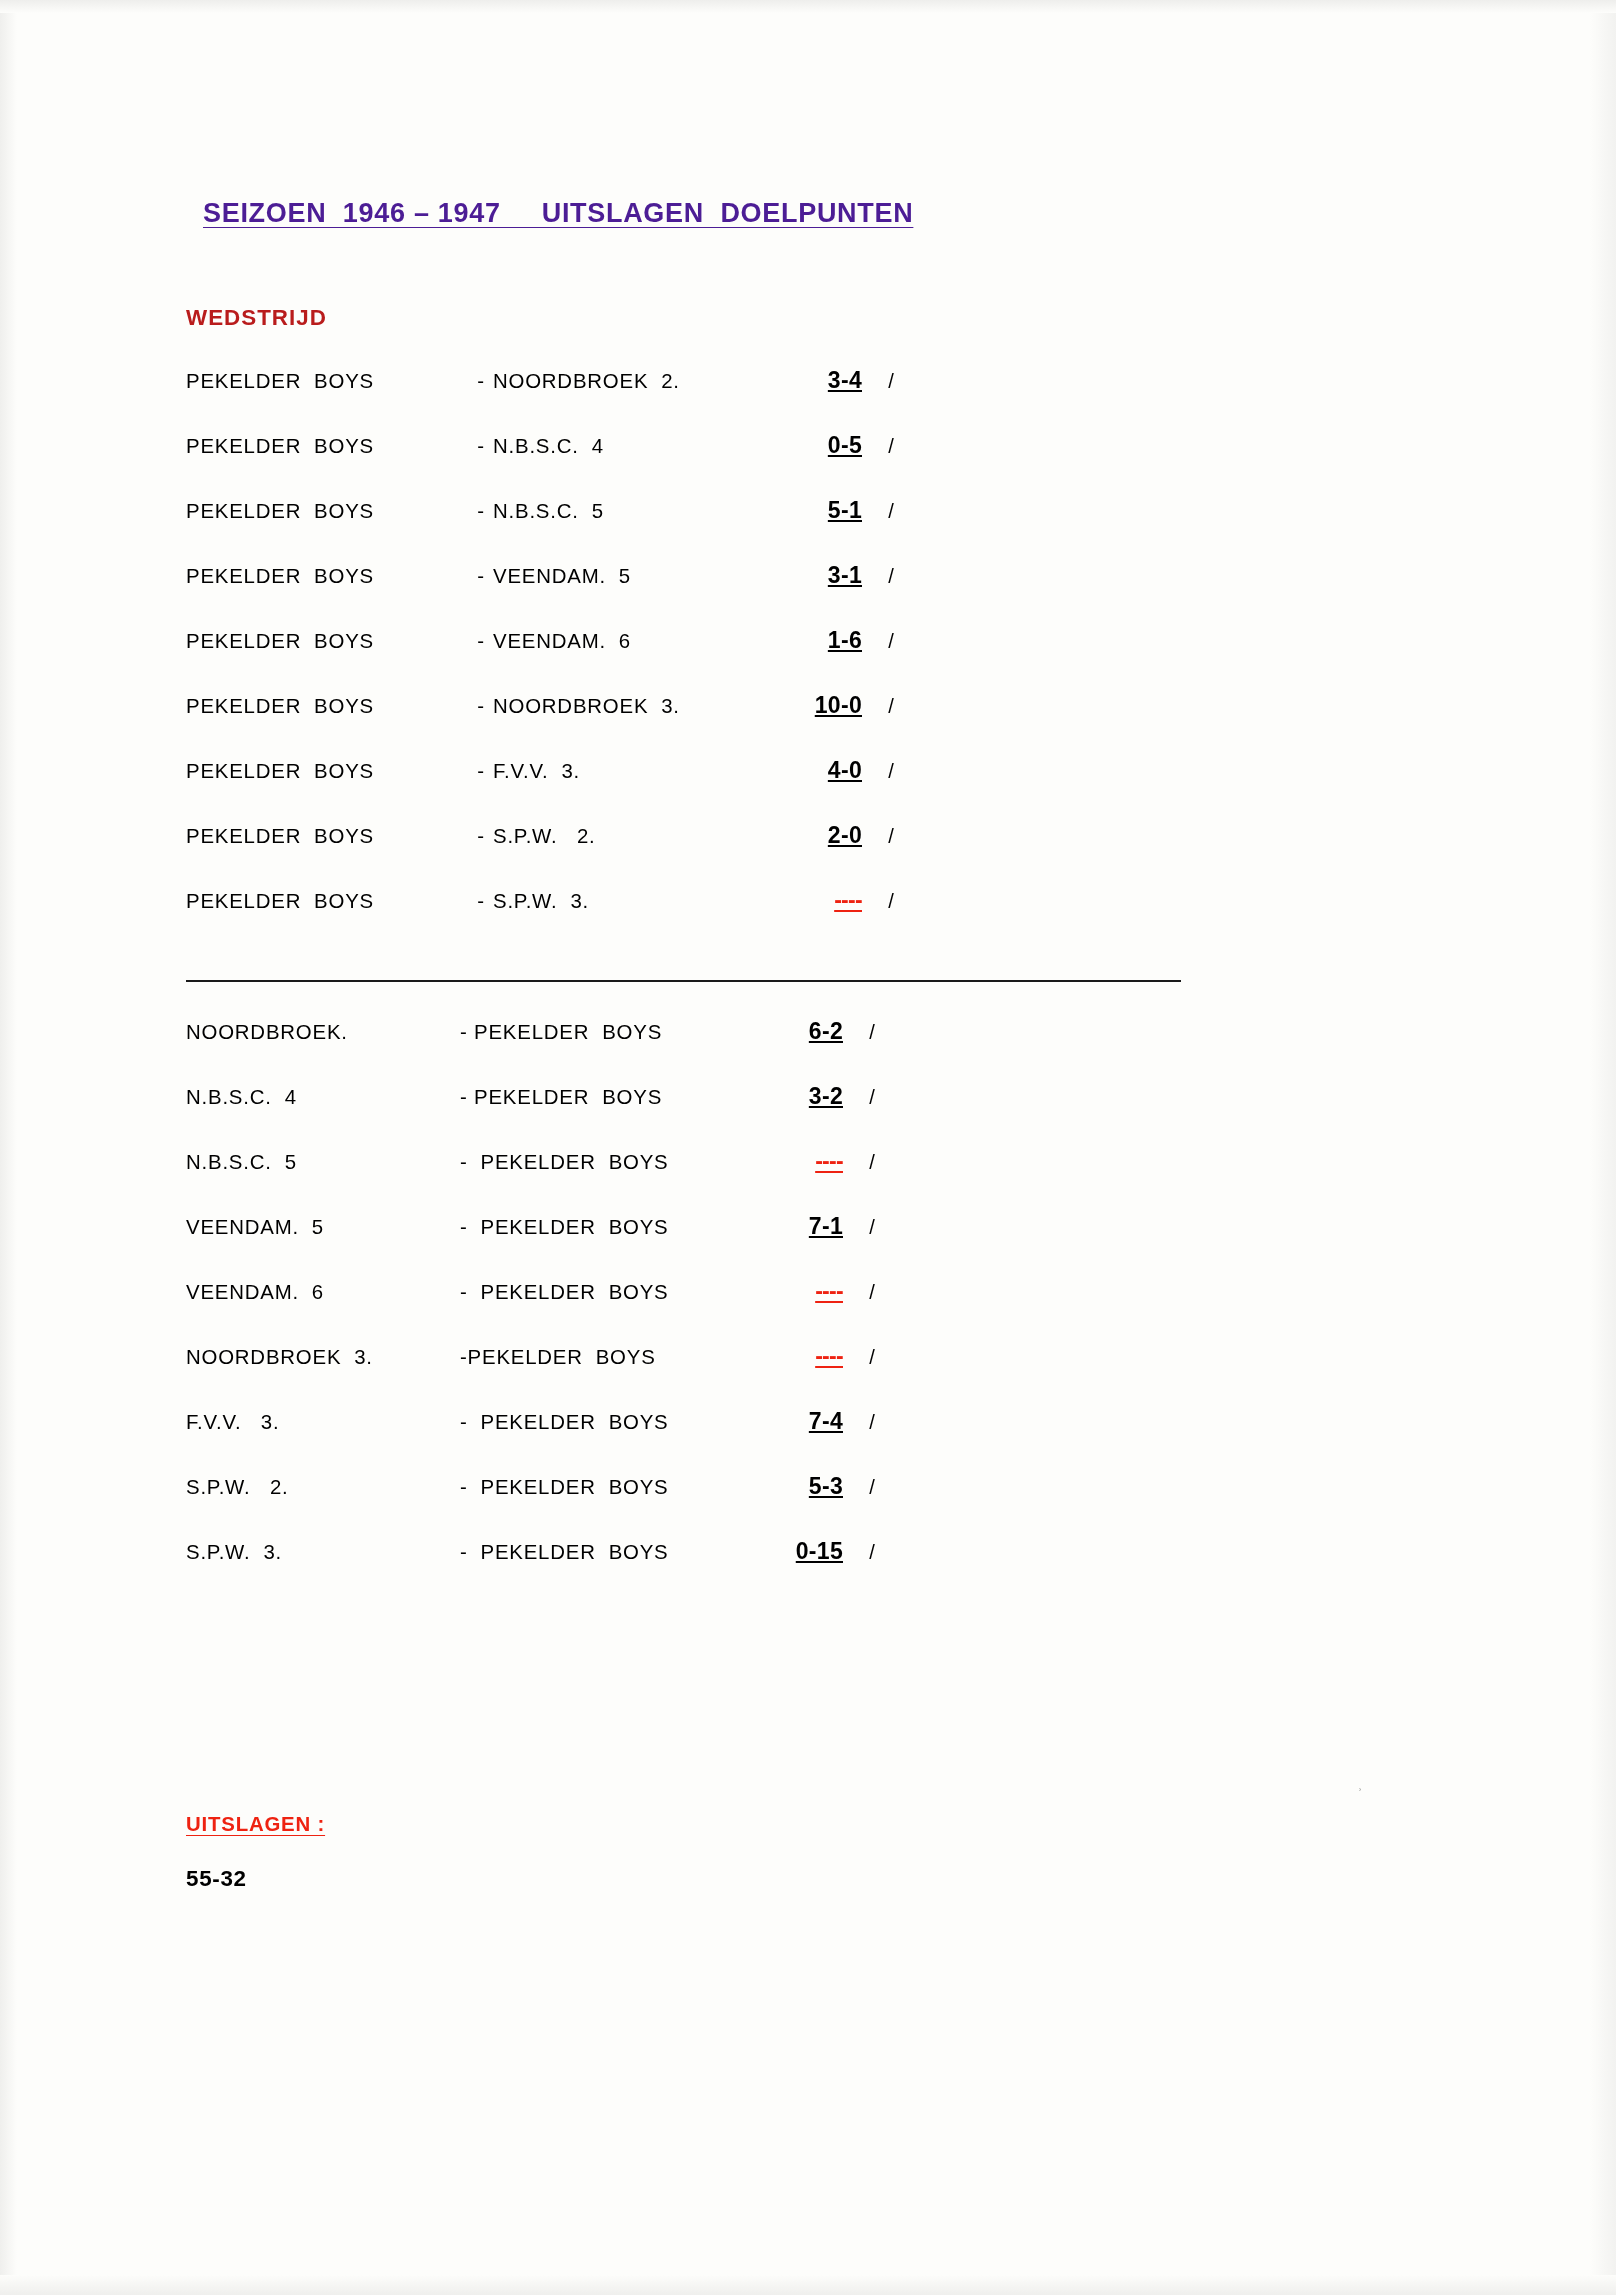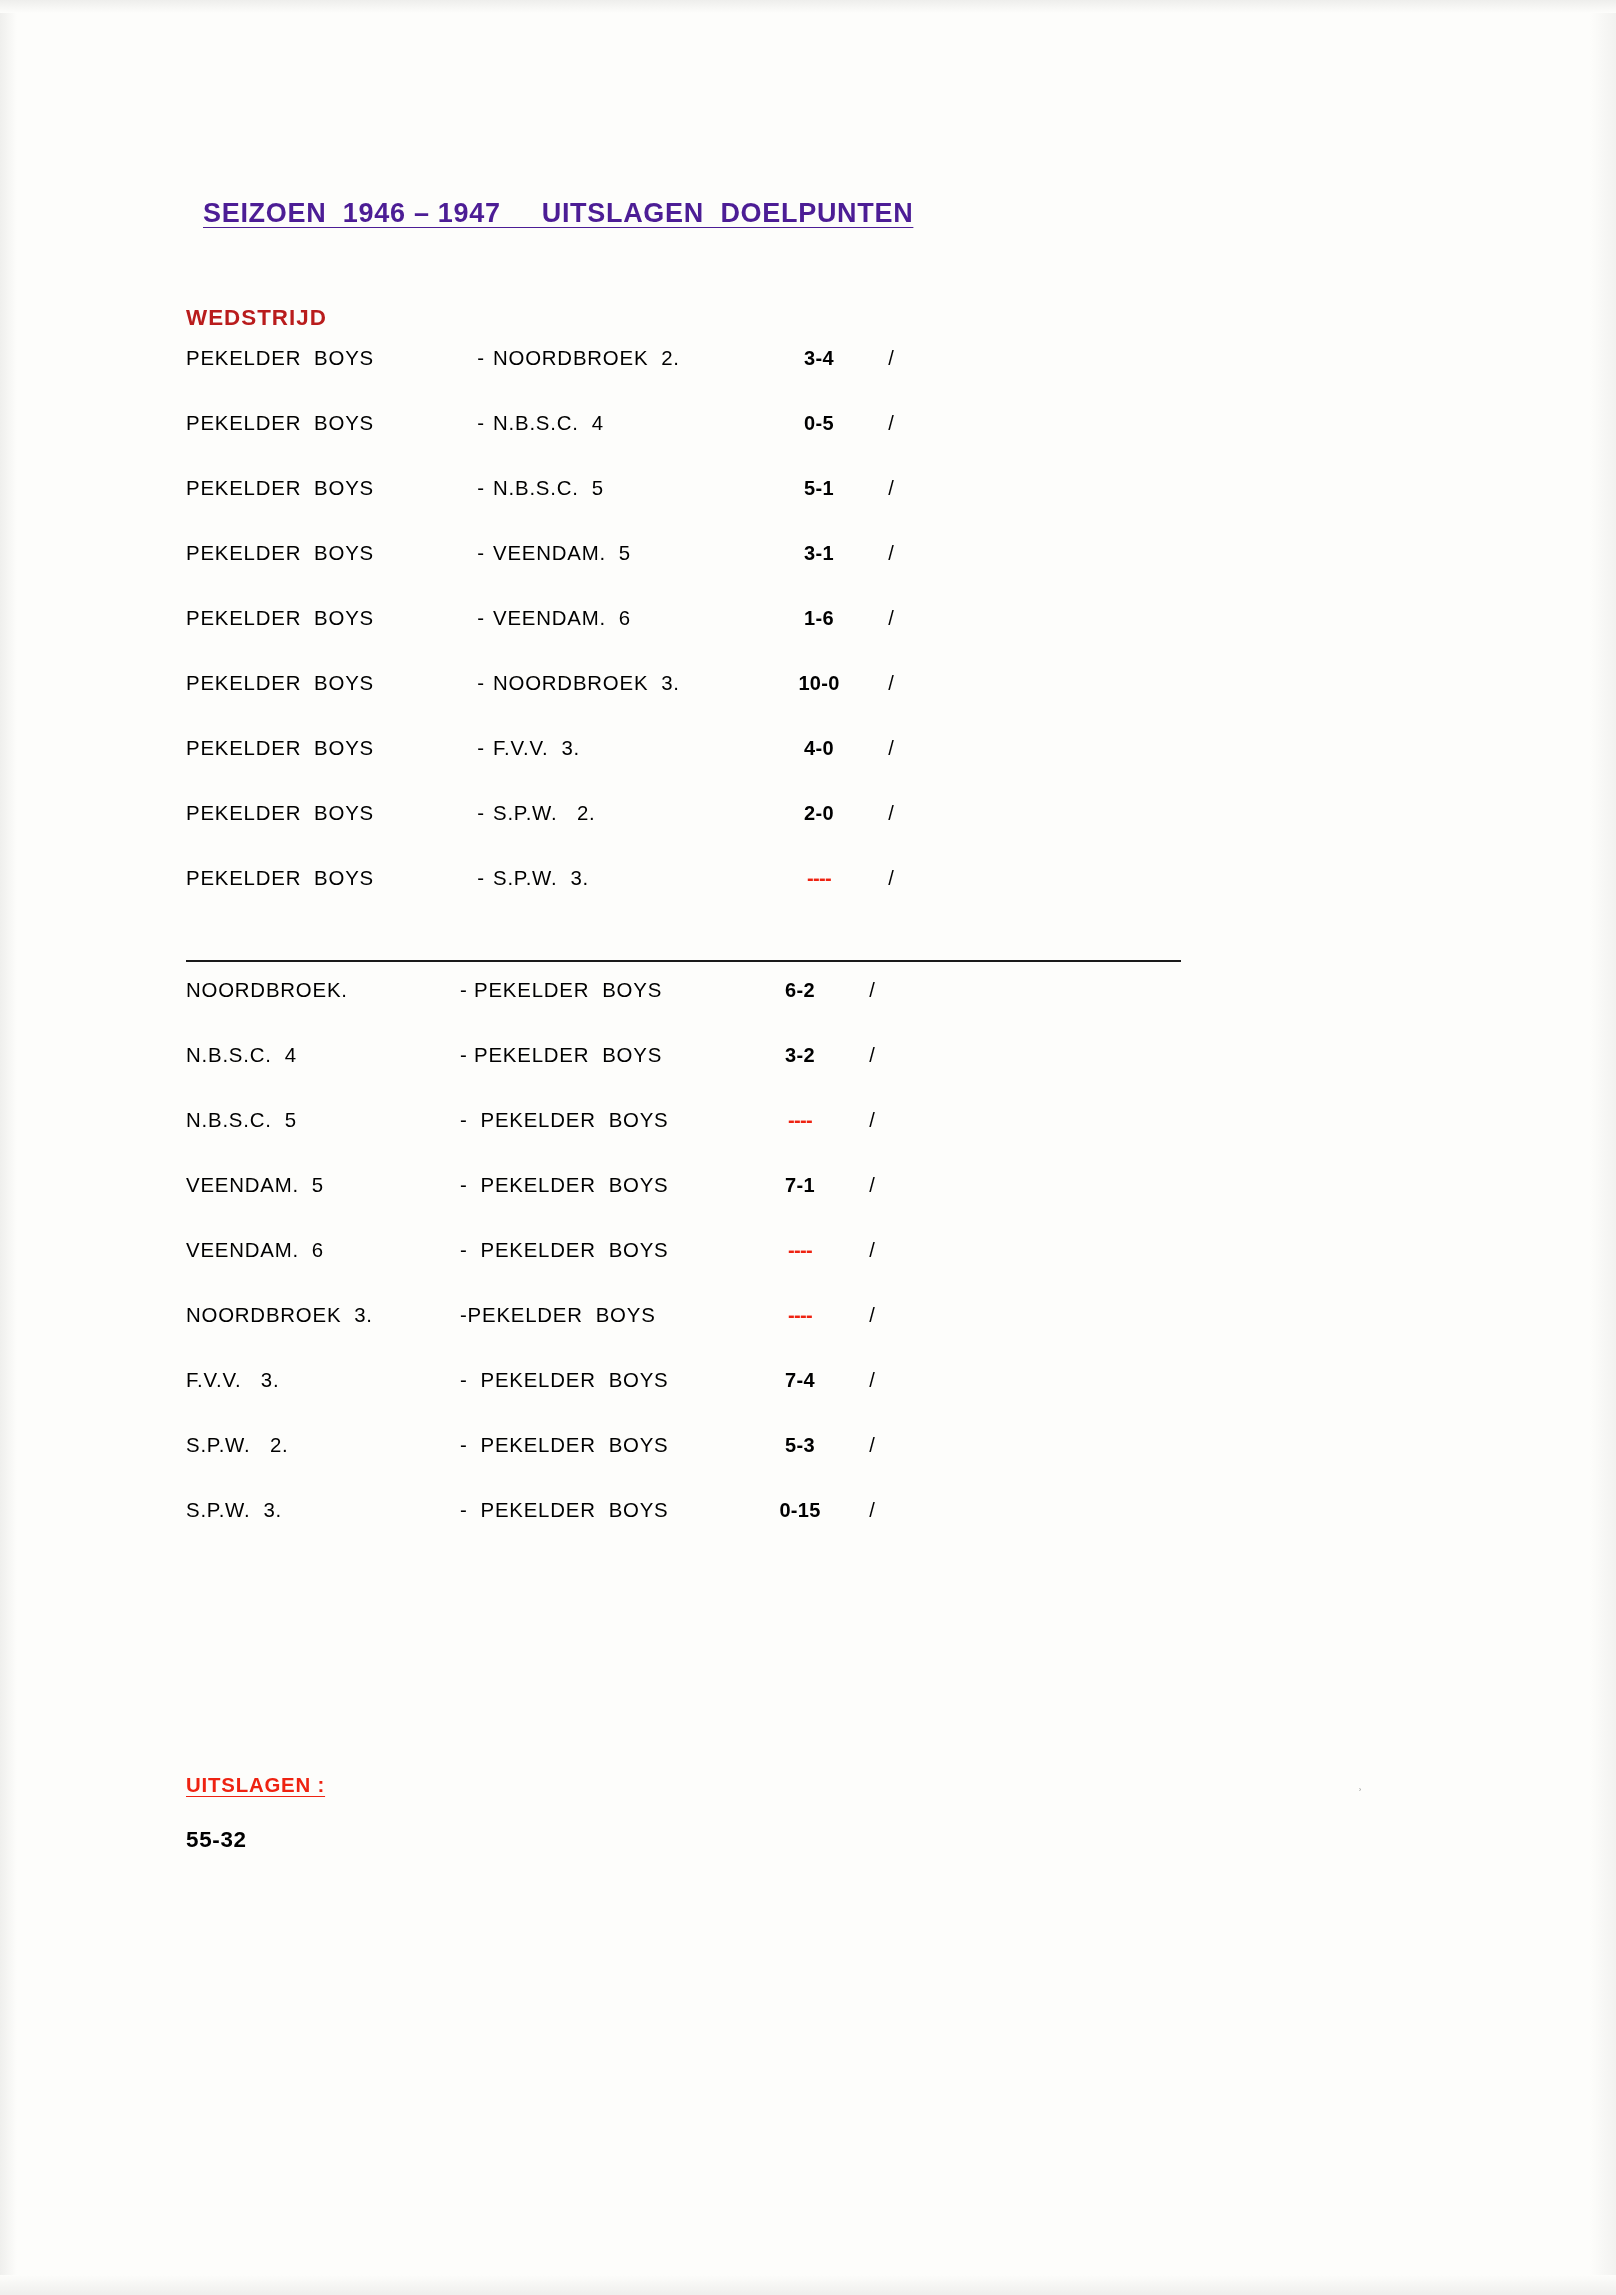--- a/index.html
+++ b/index.html
@@ -64,21 +64,21 @@
 
   .section-head {
     margin-top: 76px;
     font-size: 22.4px;
     font-weight: bold;
     color: #b91c1c;
     letter-spacing: 1px;
   }
 
   .match-list {
-    margin-top: 16px;
+    margin-top: 36px;
   }
   .match-row {
     display: flex;
     align-items: baseline;
     height: 65px;
     font-size: 20.4px;
     letter-spacing: 0.8px;
   }
   .col-home {
     width: 283px;
@@ -87,24 +87,25 @@
   .col-dash {
     width: 24px;
     text-align: center;
   }
   .col-away {
     width: 283px;
     white-space: pre;
   }
   .col-score {
     width: 86px;
-    text-align: center;
-    font-weight: bold;
-    font-size: 20px;
+    text-align: right;
+    font-weight: bold;
+    font-size: 23px;
     letter-spacing: 0.3px;
+    text-decoration: underline;
   }
   .col-score.empty {
     color: #ee2211;
     font-weight: bold;
     letter-spacing: -0.7px;
   }
   .col-slash {
     width: 59px;
     text-align: center;
     font-size: 20px;

